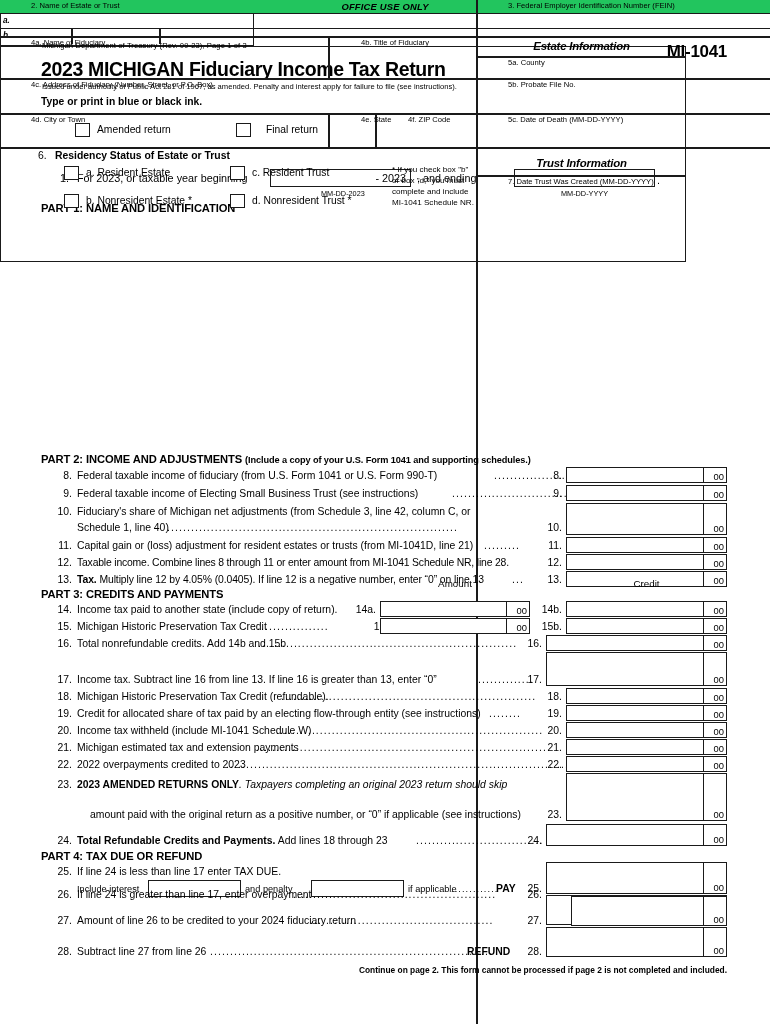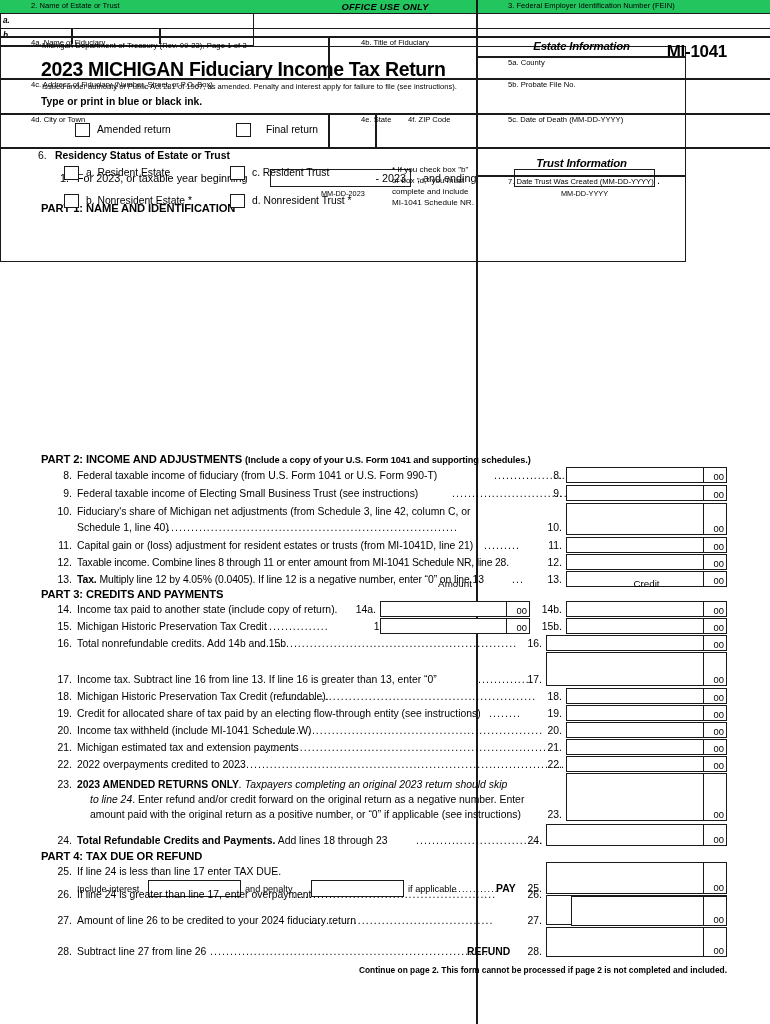--- a/index.html
+++ b/index.html
@@ -356,23 +356,20 @@
   <div class="amt" style="left:566px;top:756px;width:161px;height:16px;">
     <span class="cents">
         <span>00</span>
       </span>
   </div>
 
   <div class="lnum" style="left:47px;top:779px;width:25px;">23.</div>
   <div class="ltxt" style="left:77px;top:779px;">
     <b>2023 AMENDED RETURNS ONLY</b><i>. Taxpayers completing an original 2023 return should skip</i>
   </div>
-  <div class="ltxt" style="left:90px;top:794px;">
-    <i>to line 24</i><span>. Enter refund and/or credit forward on the original return as a negative number. Enter</span>
-  </div>
   <div class="ltxt" style="left:90px;top:809px;">amount paid with the original return as a positive number, or  “0” if applicable (see instructions)</div>
   <div class="bnum" style="left:533px;top:809px;width:29px;">23.</div>
   <div class="amt" style="left:566px;top:773px;width:161px;height:48px;">
     <span class="cents">
         <span>00</span>
       </span>
   </div>
 
   <div class="lnum" style="left:47px;top:835px;width:25px;">24.</div>
   <div class="ltxt" style="left:77px;top:835px;">

